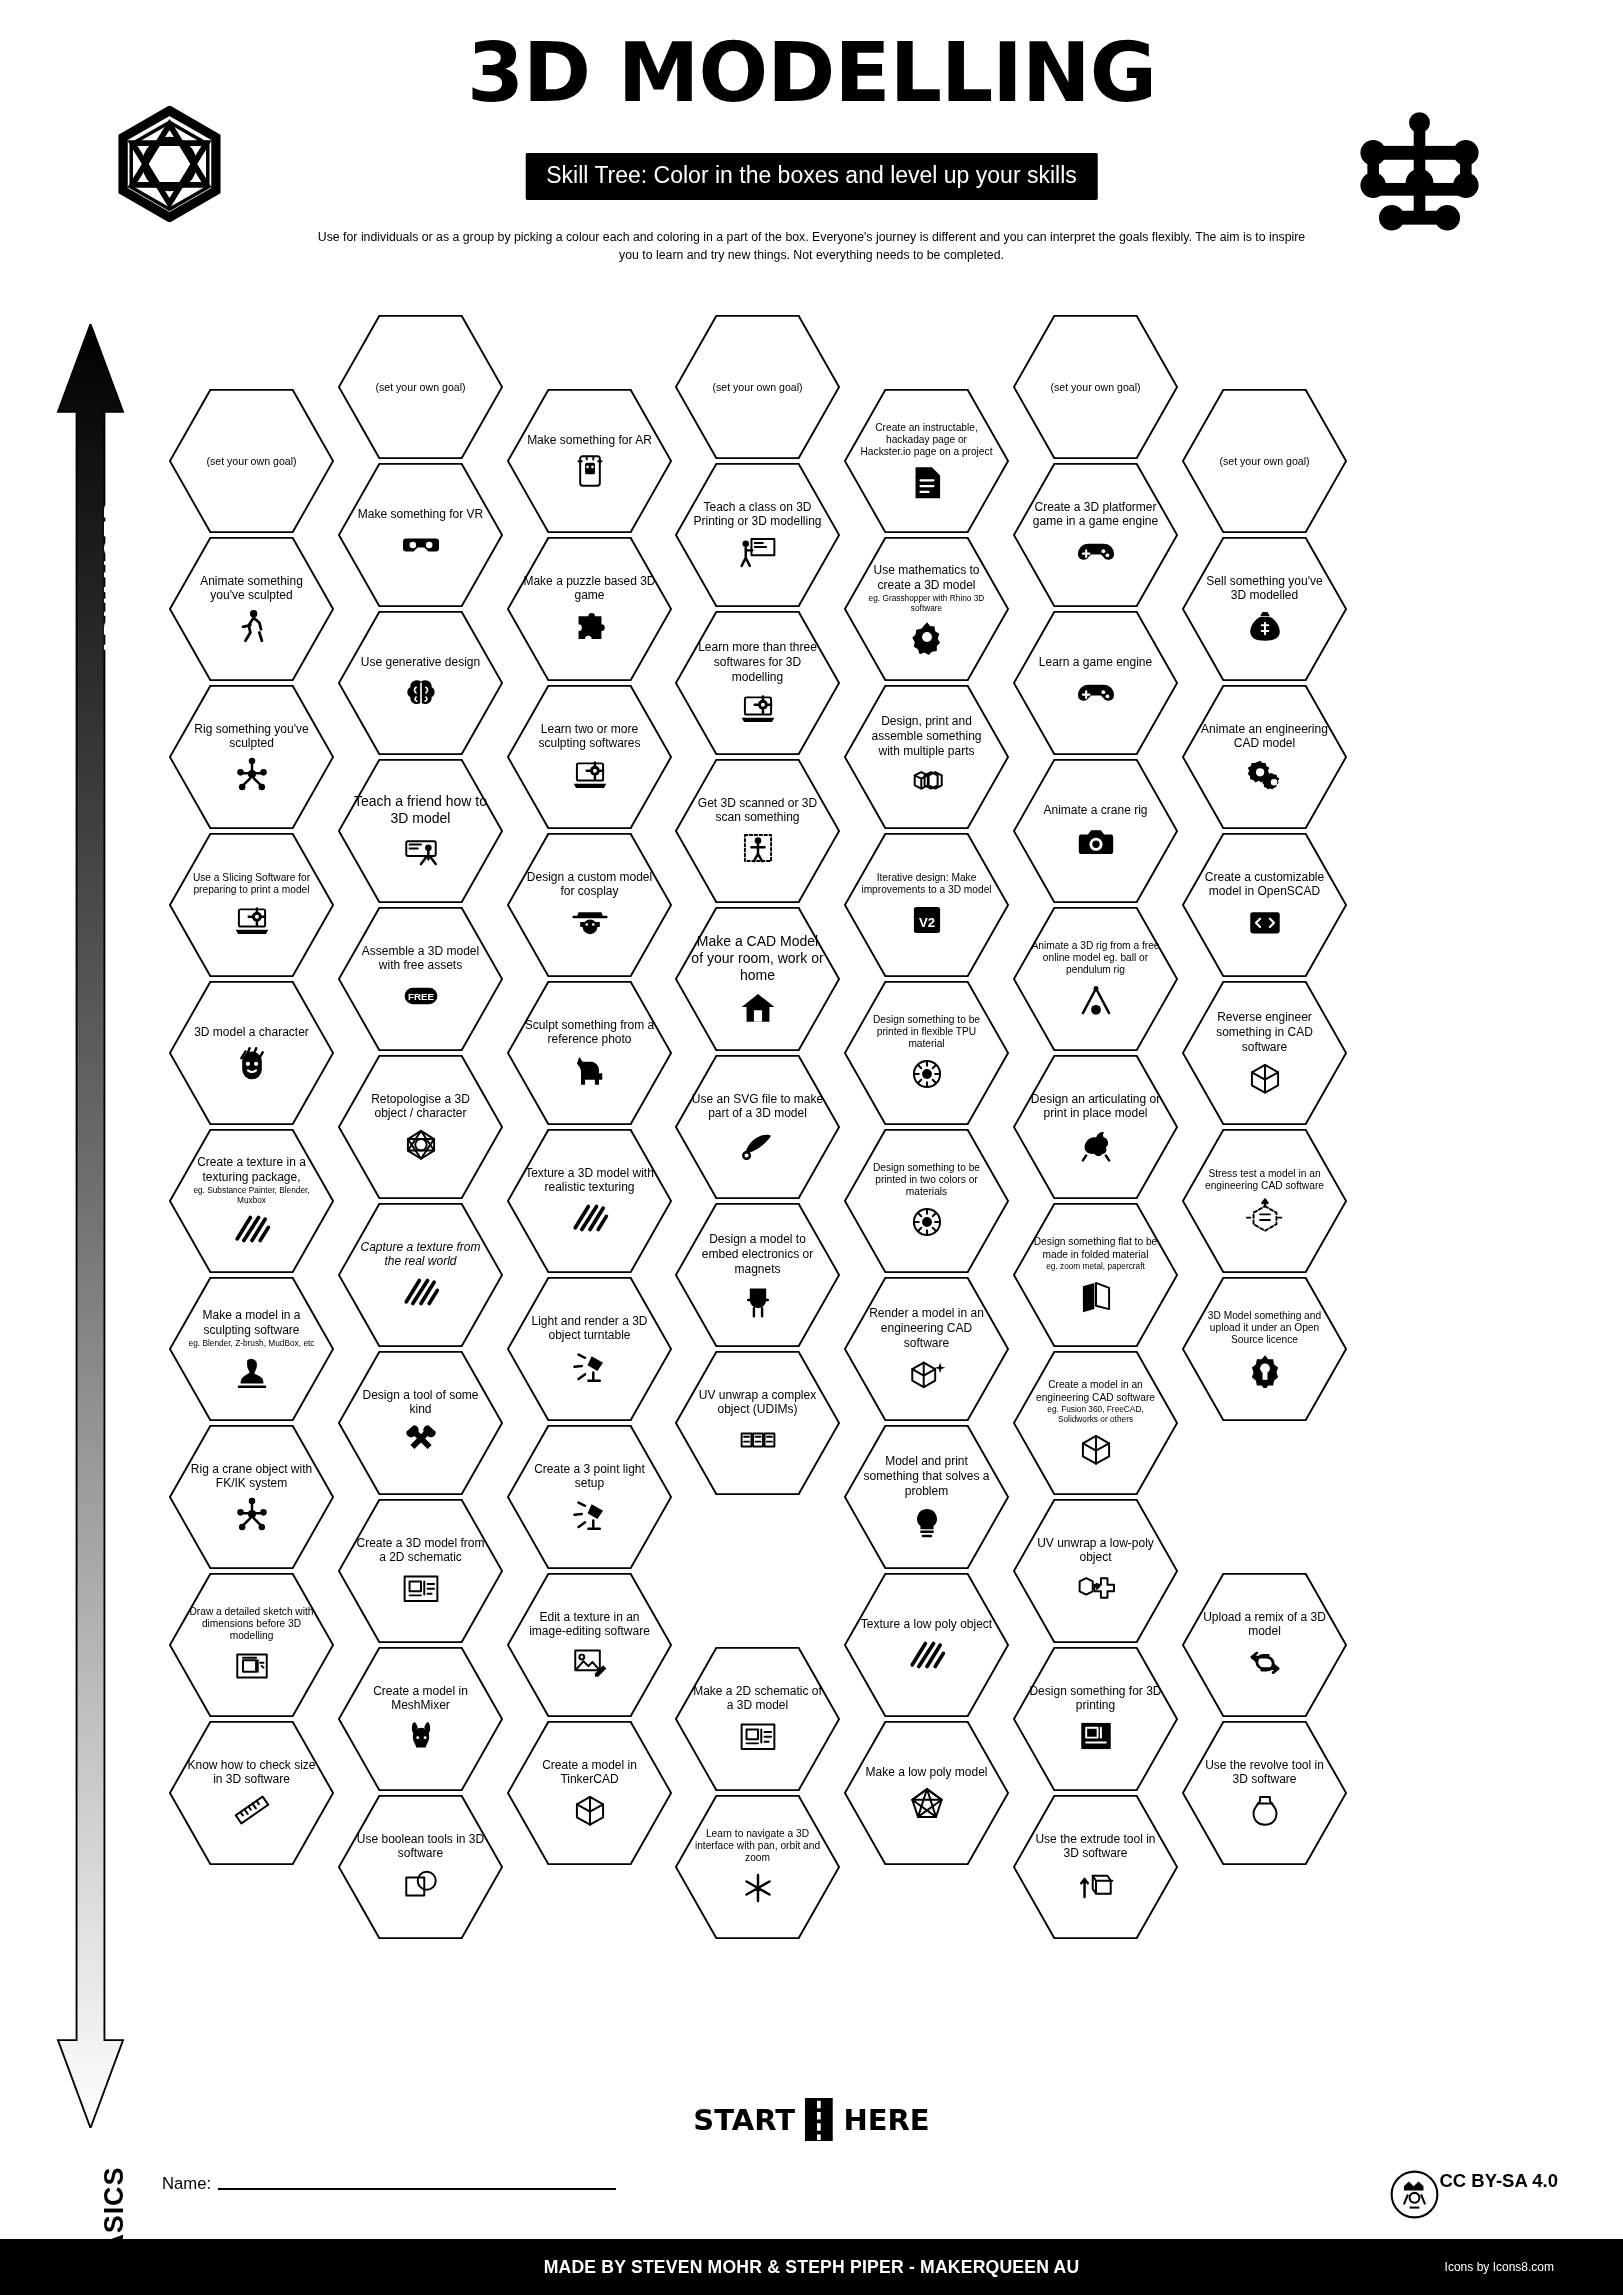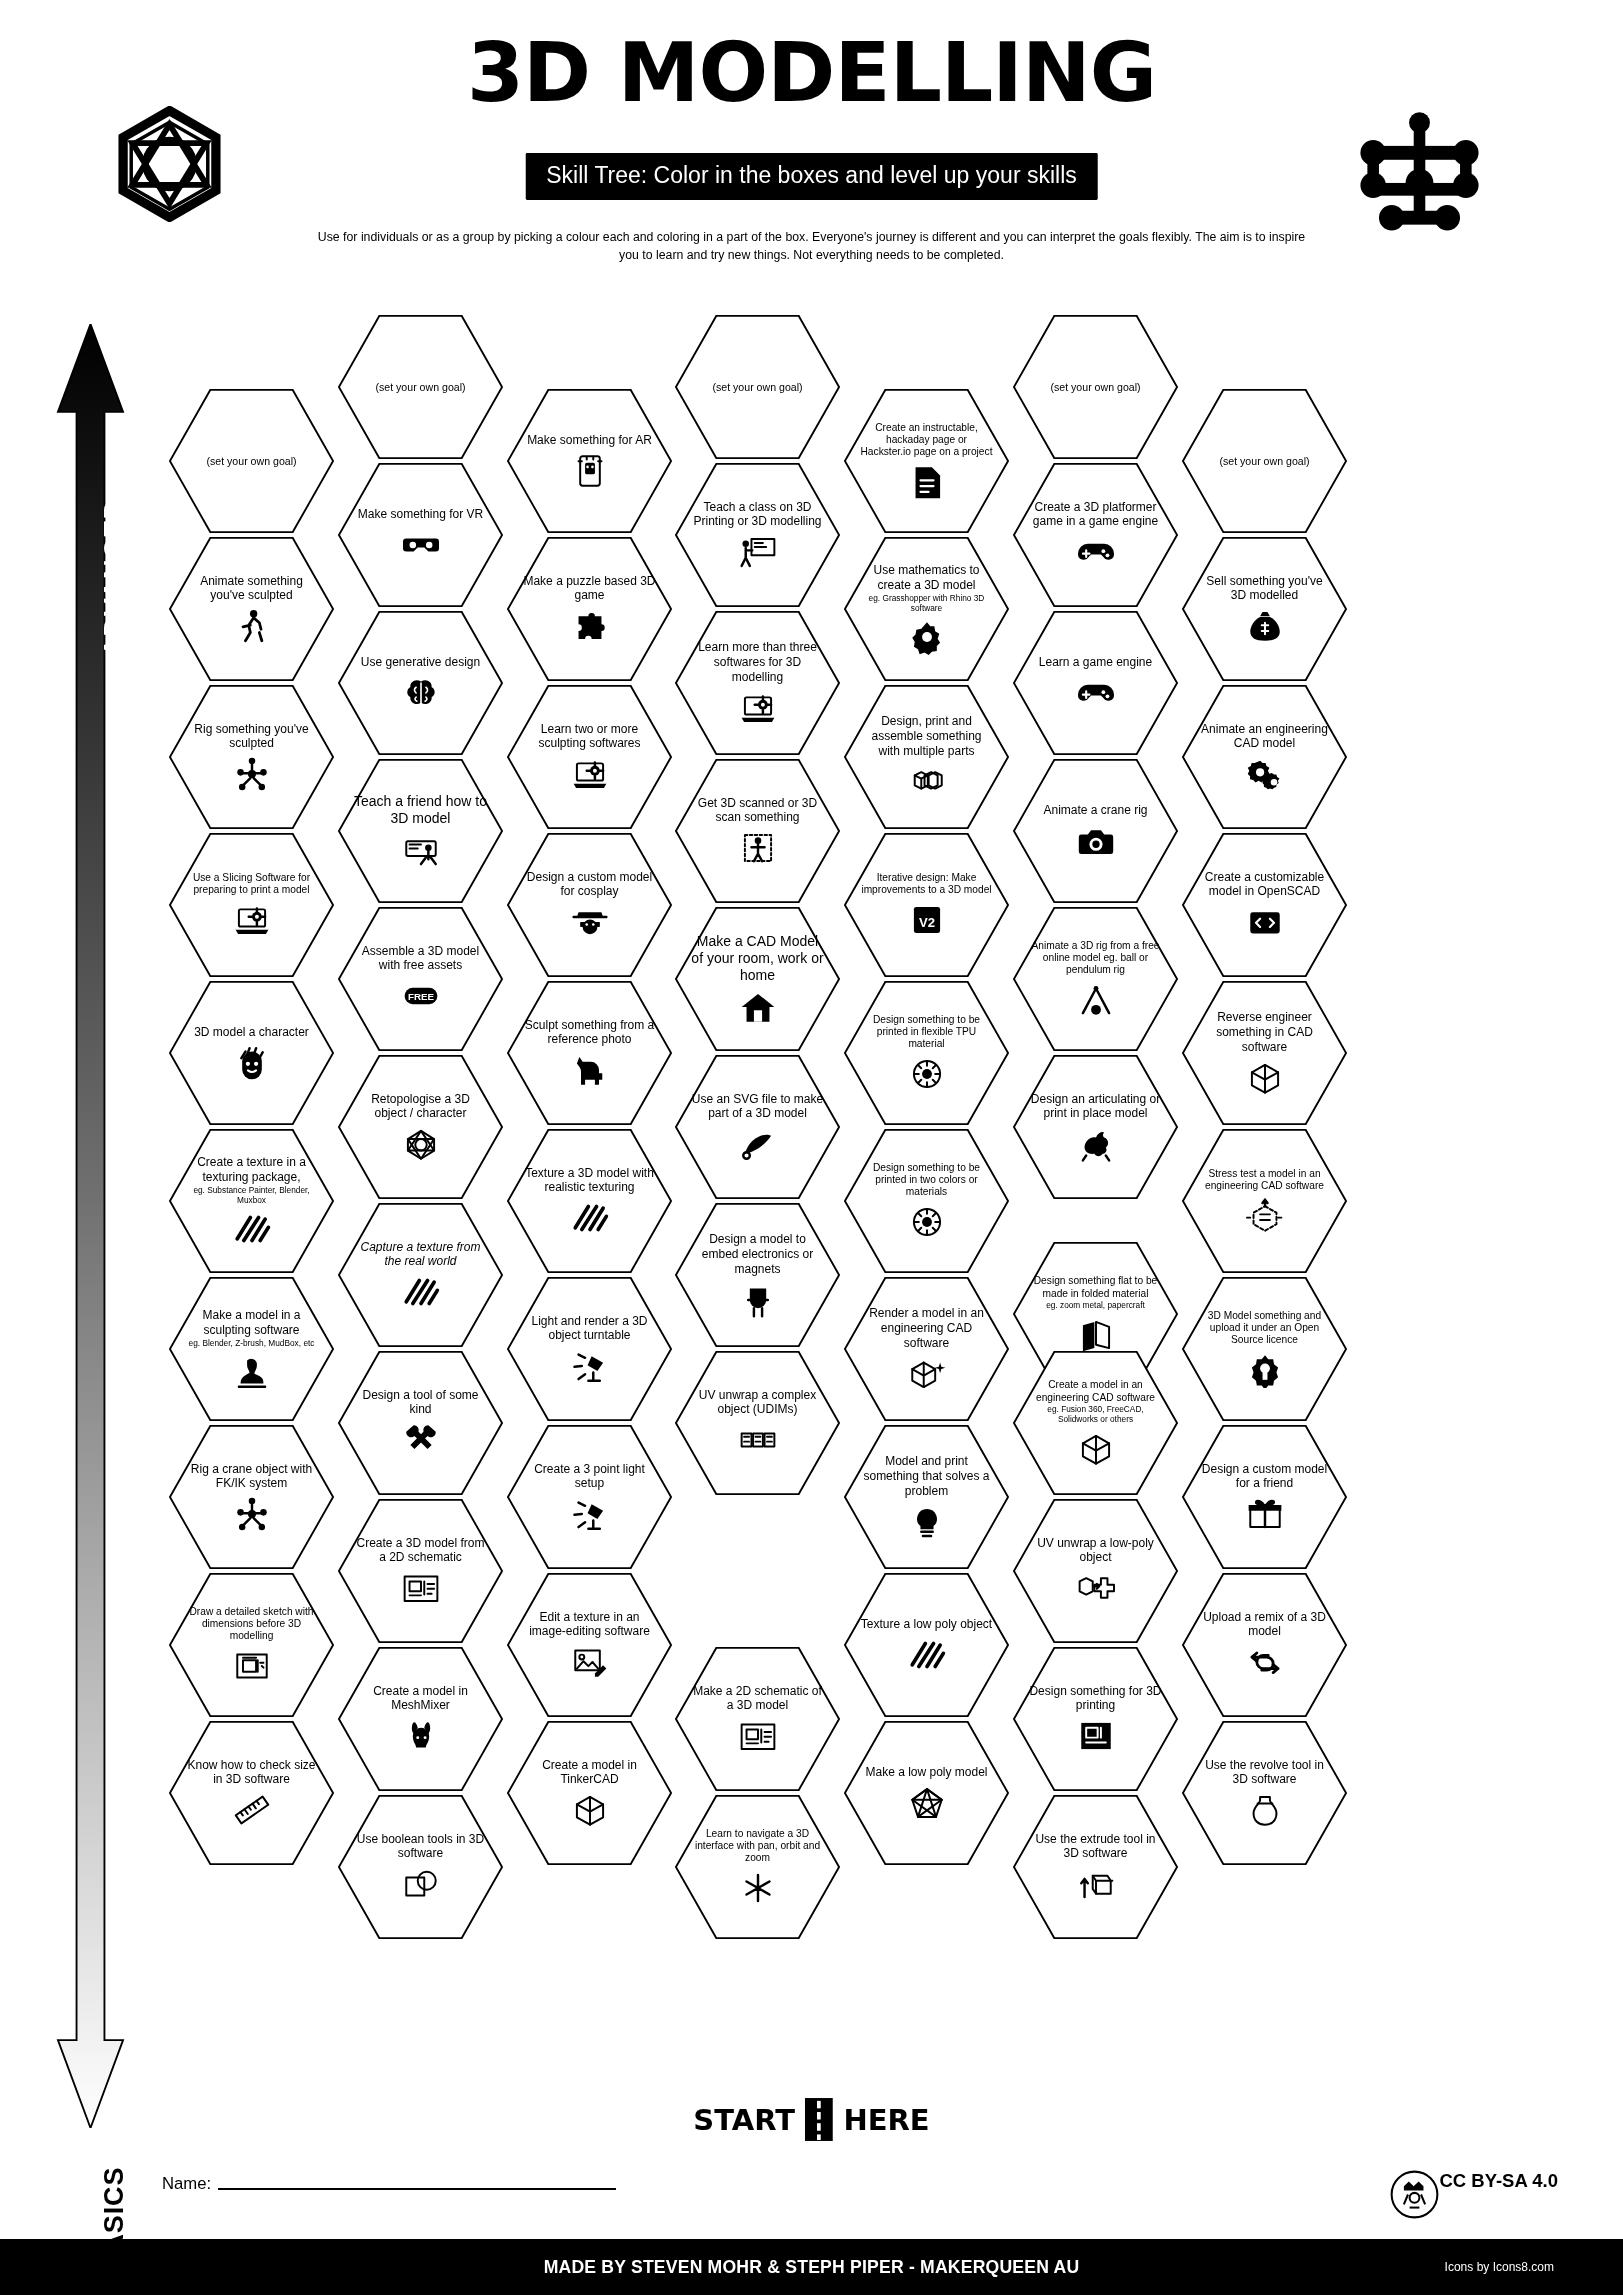--- a/index.html
+++ b/index.html
@@ -956,21 +956,21 @@
         <polygon points="89,2 267,2 354,156 267,310 89,310 2,156" fill="#ffffff" stroke="#000000" stroke-width="4"></polygon>
       </svg>
       <div class="inner">
         <span class="txt">Design an articulating or print in place model</span>
         <span class="ico"><svg width="40" height="36" viewBox="0 0 48 44" fill="none" stroke="#000" stroke-width="2.4" stroke-linecap="round" stroke-linejoin="round">
             <path d="M10 26 c0 -8 8 -14 14 -12 c2 -6 8 -8 10 -6 c-2 2 -2 5 0 6 c6 2 6 10 2 12 c2 4 0 8 -4 8 c-2 4 -8 4 -10 0 c-6 1 -12 -2 -12 -8 z" fill="#000" stroke="none"></path>
             <path d="M12 36 l-4 6 M36 36 l4 6" stroke-width="3"></path>
           </svg></span>
       </div>
     </div>
-    <div class="hex" style="left: 1013px; top: 1242px;">
+    <div class="hex" style="left: 1013px; top: 1203px;">
       <svg class="bg" viewBox="0 0 356 312" preserveAspectRatio="none">
         <polygon points="89,2 267,2 354,156 267,310 89,310 2,156" fill="#ffffff" stroke="#000000" stroke-width="4"></polygon>
       </svg>
       <div class="inner">
         <span class="txt small">Design something flat to be made in folded material</span>
         <span class="sub">eg. zoom metal, papercraft</span>
         <span class="ico"><svg width="40" height="36" viewBox="0 0 48 44" fill="none" stroke="#000" stroke-width="2.4" stroke-linecap="round" stroke-linejoin="round">
             <path d="M8 10 l14 -4 v32 l-14 4 z" fill="#000" stroke="none"></path>
             <path d="M24 6 l16 6 v26 l-16 -4 z"></path>
           </svg></span>
@@ -1104,35 +1104,20 @@
     <div class="hex" style="left: 1182px; top: 1277px;">
       <svg class="bg" viewBox="0 0 356 312" preserveAspectRatio="none">
         <polygon points="89,2 267,2 354,156 267,310 89,310 2,156" fill="#ffffff" stroke="#000000" stroke-width="4"></polygon>
       </svg>
       <div class="inner">
         <span class="txt small">3D Model something and upload it under an Open Source licence</span>
         <span class="ico"><svg width="40" height="36" viewBox="0 0 48 44" fill="none" stroke="#000" stroke-width="2.4" stroke-linecap="round" stroke-linejoin="round">
             <path d="M24 4 l4 5 h6 l1 6 l5 4 l-2 6 l2 6 l-5 4 l-1 6 h-6 l-4 5 l-4 -5 h-6 l-1 -6 l-5 -4 l2 -6 l-2 -6 l5 -4 l1 -6 h6 z" fill="#000" stroke="none"></path>
             <circle cx="24" cy="20" r="6" fill="#fff" stroke="none"></circle>
             <rect x="21" y="20" width="6" height="14" fill="#fff" stroke="none"></rect>
-          </svg></span>
-      </div>
-    </div>
-    <div class="hex" style="left: 1182px; top: 1425px;">
-      <svg class="bg" viewBox="0 0 356 312" preserveAspectRatio="none">
-        <polygon points="89,2 267,2 354,156 267,310 89,310 2,156" fill="#ffffff" stroke="#000000" stroke-width="4"></polygon>
-      </svg>
-      <div class="inner">
-        <span class="txt">Design a custom model for a friend</span>
-        <span class="ico"><svg width="40" height="36" viewBox="0 0 48 44" fill="none" stroke="#000" stroke-width="2.4" stroke-linecap="round" stroke-linejoin="round">
-            <rect x="6" y="16" width="36" height="22"></rect>
-            <rect x="4" y="11" width="40" height="7" fill="#000" stroke="none"></rect>
-            <path d="M24 11 v27" stroke-width="3"></path>
-            <path d="M24 11 c-4 -8 -14 -8 -12 -2 c1 3 7 3 12 2 z" fill="#000" stroke="none"></path>
-            <path d="M24 11 c4 -8 14 -8 12 -2 c-1 3 -7 3 -12 2 z" fill="#000" stroke="none"></path>
           </svg></span>
       </div>
     </div>
     <div class="hex" style="left: 1182px; top: 1573px;">
       <svg class="bg" viewBox="0 0 356 312" preserveAspectRatio="none">
         <polygon points="89,2 267,2 354,156 267,310 89,310 2,156" fill="#ffffff" stroke="#000000" stroke-width="4"></polygon>
       </svg>
       <div class="inner">
         <span class="txt">Upload a remix of a 3D model</span>
         <span class="ico"><svg width="40" height="36" viewBox="0 0 48 44" fill="none" stroke="#000" stroke-width="2.4" stroke-linecap="round" stroke-linejoin="round">

